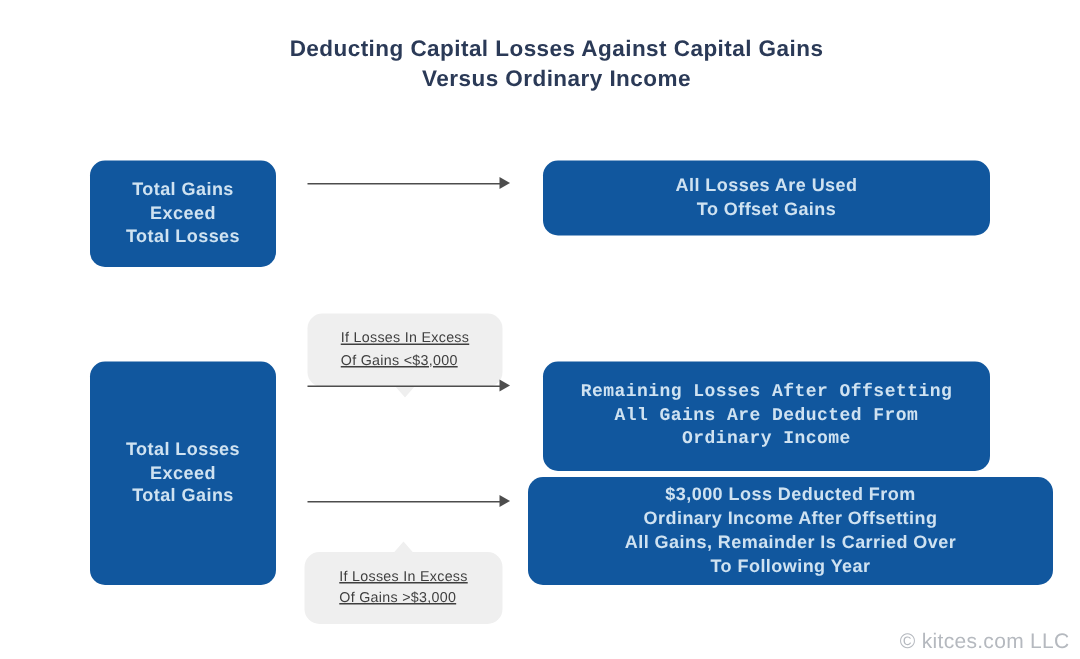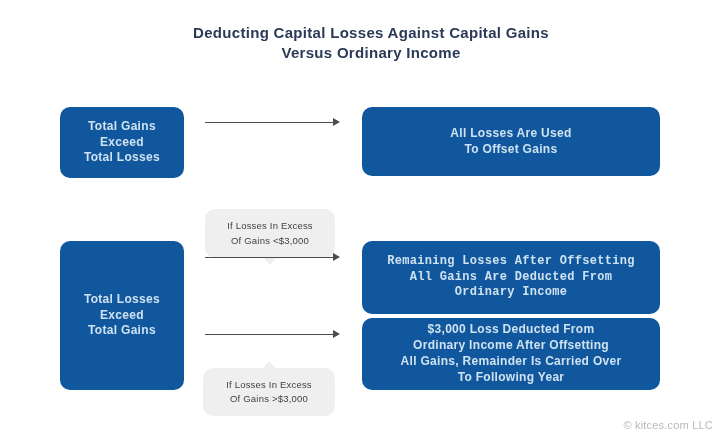--- a/index.html
+++ b/index.html
@@ -39,24 +39,24 @@
     display: flex;
     align-items: center;
     justify-content: center;
     text-align: center;
     font-size: 12px;
     font-weight: 600;
     line-height: 1.32;
     letter-spacing: 0.3px;
   }
   .box-gains  { left: 60px;  top: 88px;  width: 124px; height: 71px; }
-  .box-offset { left: 362px; top: 88px;  width: 298px; height: 69px; }
+  .box-offset { left: 362px; top: 88px;  width: 298px; height: 50px; }
   .box-losses { left: 60px;  top: 222px; width: 124px; height: 149px; }
   .box-remaining { left: 362px; top: 222px; width: 298px; height: 73px; font-family: Liberation Mono, monospace; }
-  .box-3000  { left: 362px; top: 299px; width: 298px; height: 72px; }
+  .box-3000  { left: 352px; top: 299px; width: 350px; height: 72px; }
 
   .arrow {
     position: absolute;
     height: 2px;
   }
   .arrow .shaft {
     position: absolute;
     left: 0; right: 5px; top: 0;
     border-top: 1.6px solid var(--arrow-gray, #4d4d4d);
   }
@@ -73,25 +73,25 @@
   .arrow-3 { left: 205px; top: 334px; width: 135px; }
 
   .callout {
     position: absolute;
     background: var(--callout-bg, #efefef);
     border-radius: 10px;
     color: var(--callout-text, #3f3f3f);
     display: flex;
     align-items: center;
     justify-content: center;
-    text-align: center;
     font-size: 9.5px;
     font-weight: 500;
     line-height: 1.5;
     letter-spacing: 0.2px;
+    text-decoration: underline;
   }
   .callout-under3000 { left: 205px; top: 190px; width: 130px; height: 49px; }
   .callout-under3000::after {
     content: "";
     position: absolute;
     bottom: -7px; left: 50%; margin-left: -7px;
     width: 0; height: 0;
     border-left: 7px solid transparent;
     border-right: 7px solid transparent;
     border-top: 8px solid var(--callout-bg, #efefef);
@@ -104,21 +104,21 @@
     width: 0; height: 0;
     border-left: 7px solid transparent;
     border-right: 7px solid transparent;
     border-bottom: 8px solid var(--callout-bg, #efefef);
   }
 
   .footer-credit {
     position: absolute;
     top: 419px;
     right: 7px;
-    font-size: 11px;
+    font-size: 14px;
     letter-spacing: 0.2px;
     color: var(--footer-gray, #b5b9bf);
     text-align: right;
   }
 </style>
 </head>
 <body>
 
 <div class="canvas">
 

